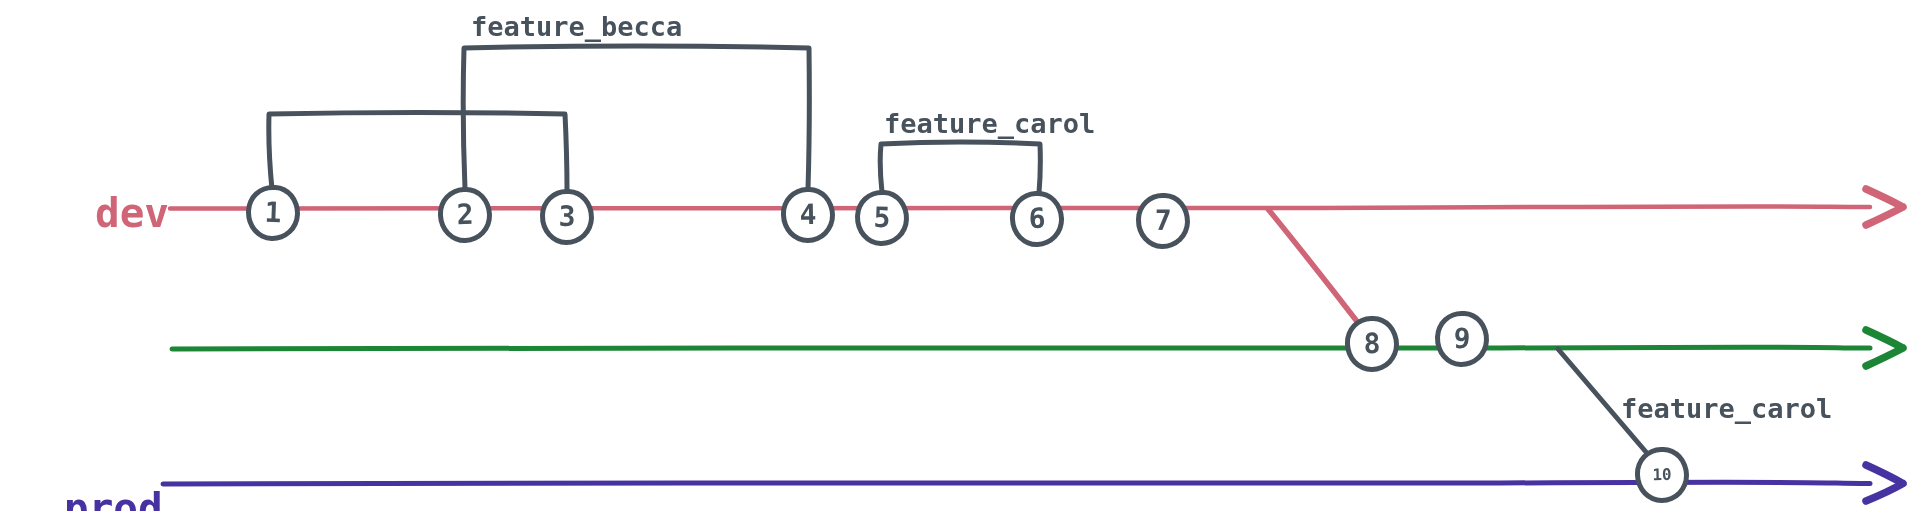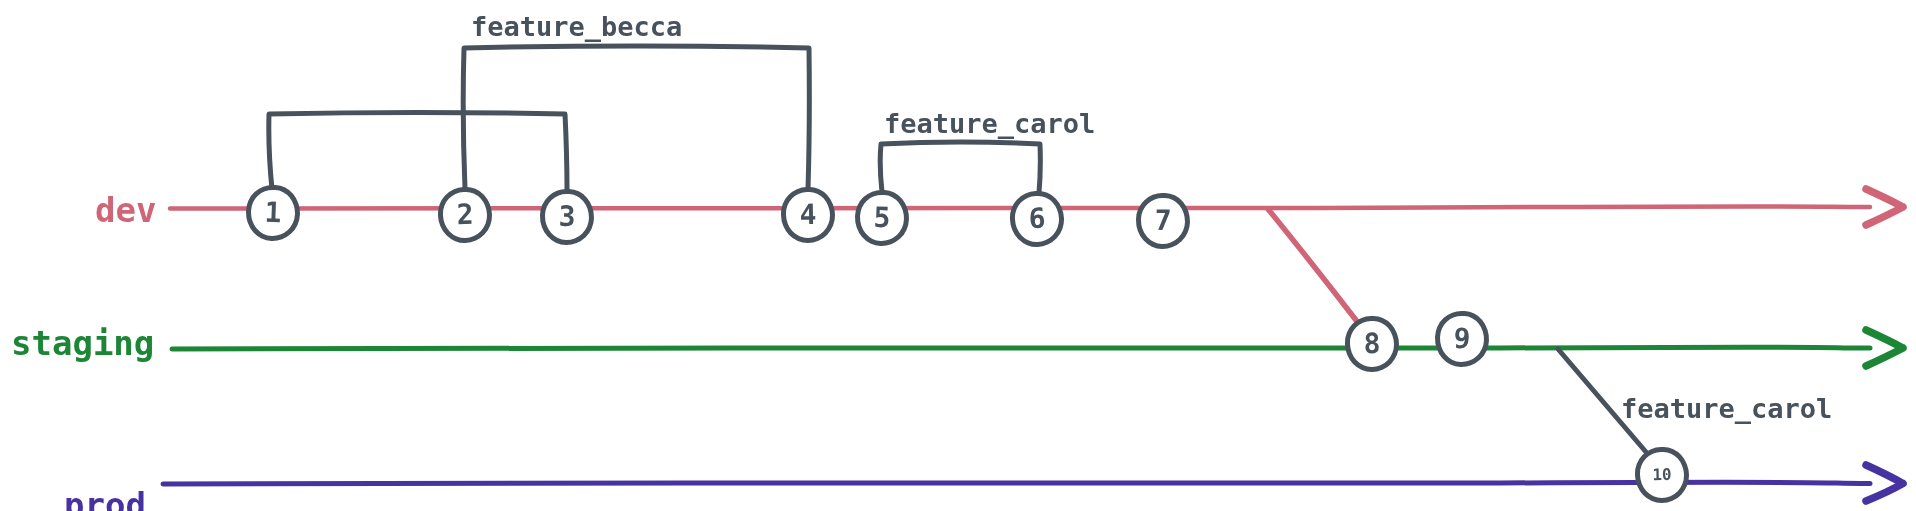--- a/index.html
+++ b/index.html
@@ -13,21 +13,21 @@
     position:relative;
     width:1916px;height:511px;
     background:#ffffff;
     overflow:hidden;
     font-family:"DejaVu Sans Mono","Liberation Mono",monospace;
   }
   #graph-svg{position:absolute;left:0;top:0;}
   .branch-label{
     position:absolute;
     font-weight:bold;
-    font-size:34px;
+    font-size:41px;
     line-height:1;
     white-space:nowrap;
   }
   .feature-label{
     position:absolute;
     font-weight:bold;
     font-size:27px;
     line-height:1;
     color:var(--slate);
     white-space:nowrap;
@@ -68,21 +68,20 @@
 
       <path d="M882,192 Q879,165 881,144 Q960,140 1040,144 Q1041,170 1039,193" stroke="#47525c" stroke-width="5"></path>
 
       <path d="M1268,209 Q1312,263 1359,324" stroke="#cf6577" stroke-width="5.5"></path>
 
       <path d="M1558,349 Q1600,398 1646,452" stroke="#47525c" stroke-width="5"></path>
     </g>
   </svg>
 
   <div class="branch-label" style="left:95px;top:193px;color:var(--pink);">dev</div>
-  <div class="branch-label" style="left:11px;top:326px;color:var(--green);">staging</div>
   <div class="branch-label" style="left:64px;top:488px;color:var(--purple);">prod</div>
 
   <div class="feature-label" style="left:471px;top:13px;text-align:center;">feature_becca</div>
   <div class="feature-label" style="left:884px;top:110px;">feature_carol</div>
   <div class="feature-label" style="left:1621px;top:395px;">feature_carol</div>
 
   <div class="commit-node" style="left:246px;top:185px;transform:rotate(2deg);">1</div>
   <div class="commit-node" style="left:438px;top:187px;transform:rotate(-2deg);">2</div>
   <div class="commit-node" style="left:540px;top:189px;transform:rotate(1deg);">3</div>
   <div class="commit-node" style="left:781px;top:187px;transform:rotate(-1deg);">4</div>

